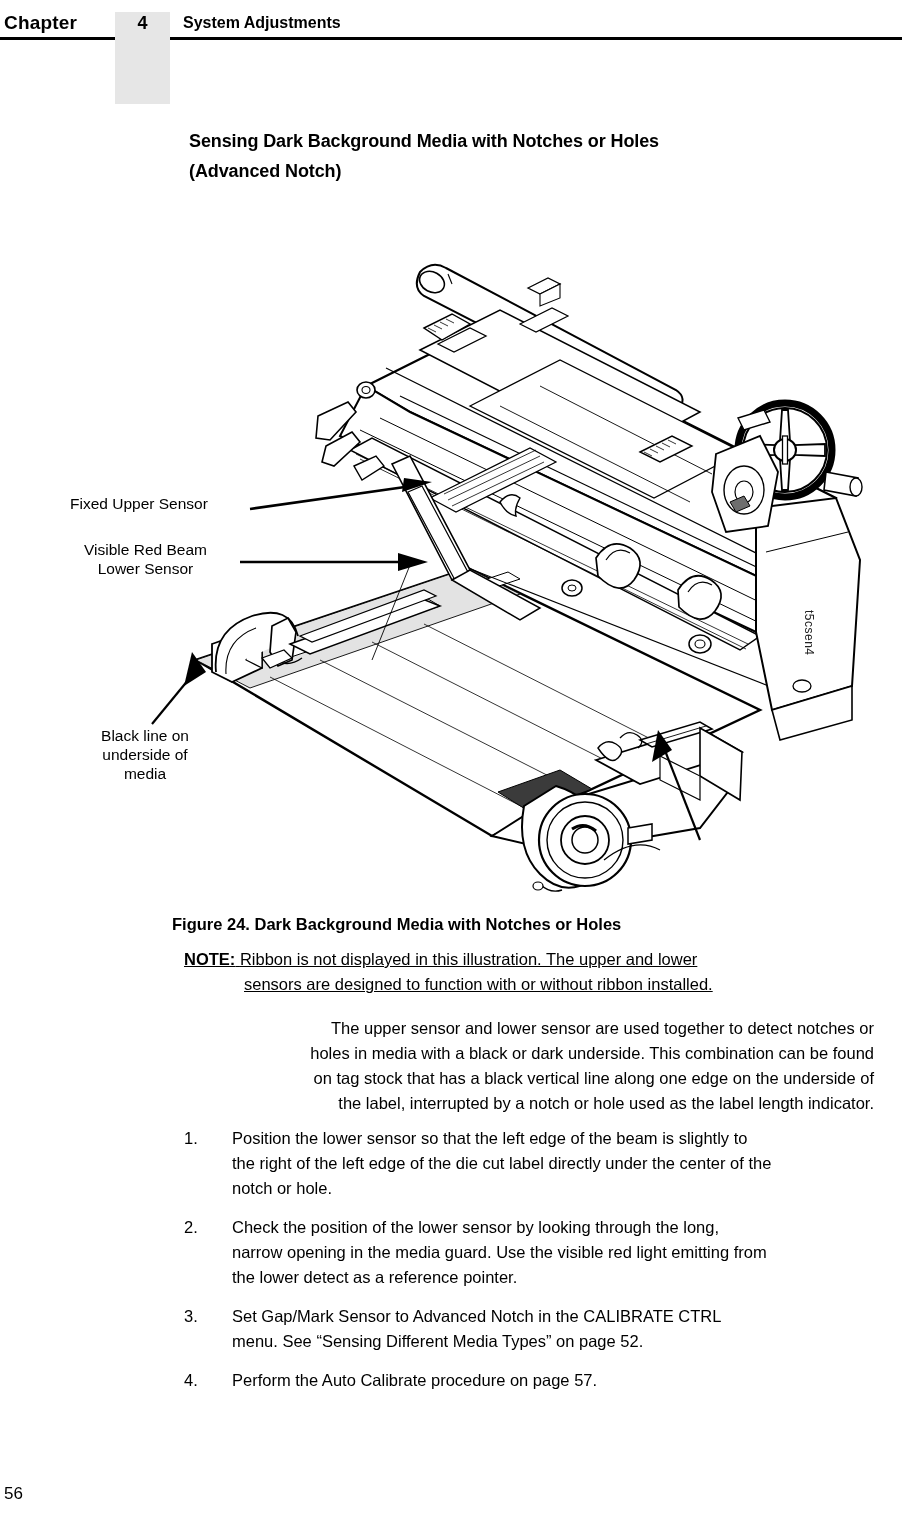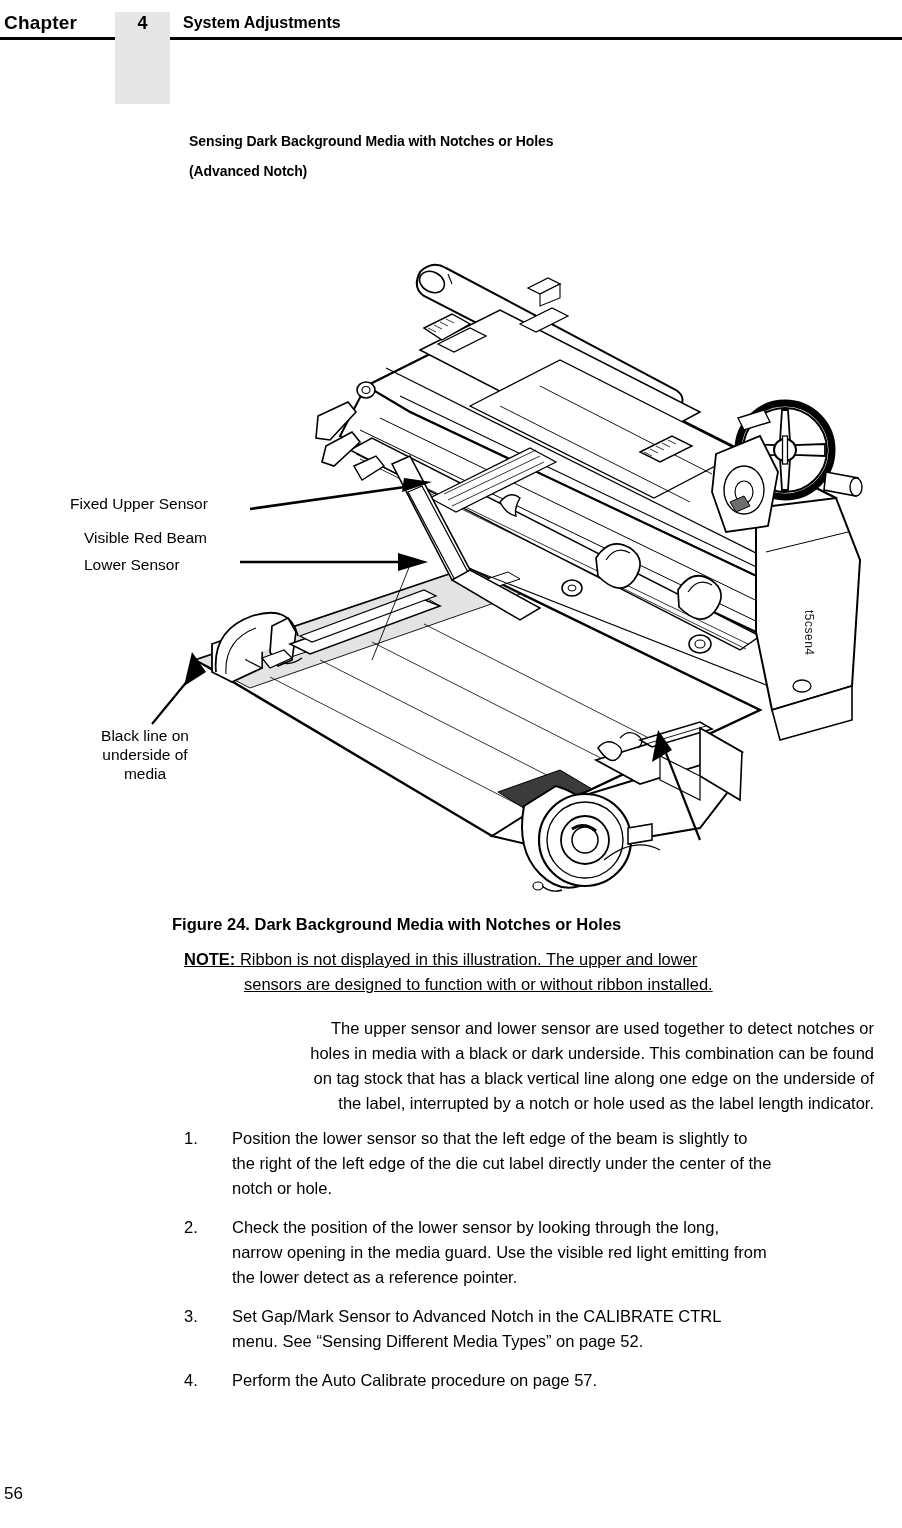--- a/index.html
+++ b/index.html
@@ -61,21 +61,21 @@
     left: 183px; top: 2px;
     font-size: 16px;
     font-weight: bold;
   }
 
   
   #section-heading {
     position: absolute;
     left: 189px; top: 126px;
     width: 690px;
-    font-size: 14px;
+    font-size: 18px;
     font-weight: bold;
     line-height: 30px;
     letter-spacing: -0.1px;
   }
   #section-heading .l2 { display: block; }
 
   
   #figure-block {
     position: absolute;
     left: 0; top: 240px;
@@ -94,27 +94,26 @@
     line-height: 19px;
     white-space: nowrap;
   }
   #callout-fixed-upper-sensor {
     left: 70px; top: 494px - 240px;
     top: 254px;
     text-align: right;
   }
   #callout-visible-red-beam {
     left: 84px;
-    top: 288px;
+    top: 300px;
     text-align: right;
   }
   #callout-visible-red-beam .line2 {
     display: block;
-    text-align: left;
-    margin-top: 8px;
+    text-align: center;
   }
   #callout-black-line {
     left: 80px;
     top: 486px;
     width: 130px;
     text-align: center;
     white-space: normal;
   }
   #callout-media-guard {
     left: 648px;

